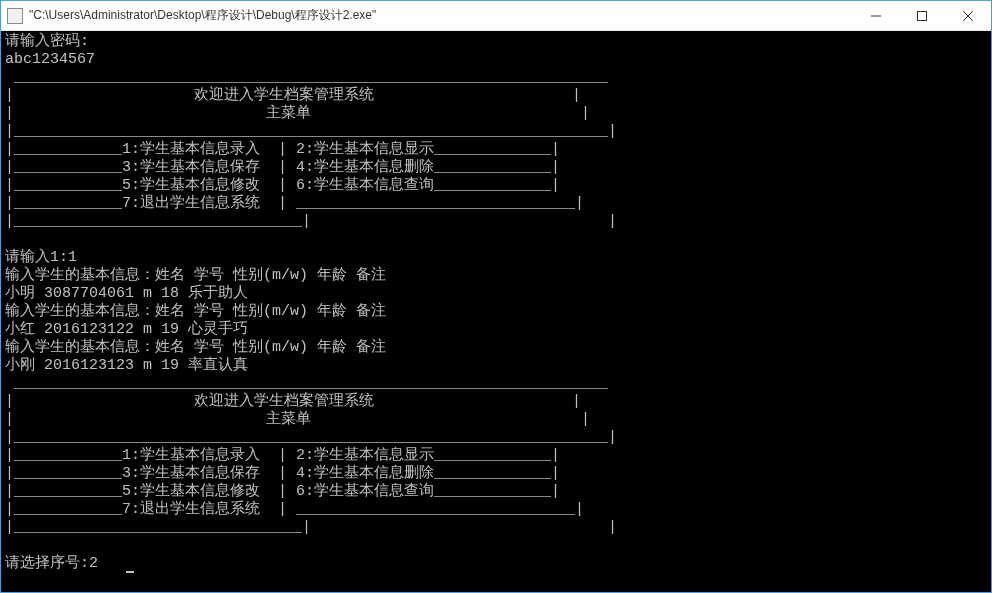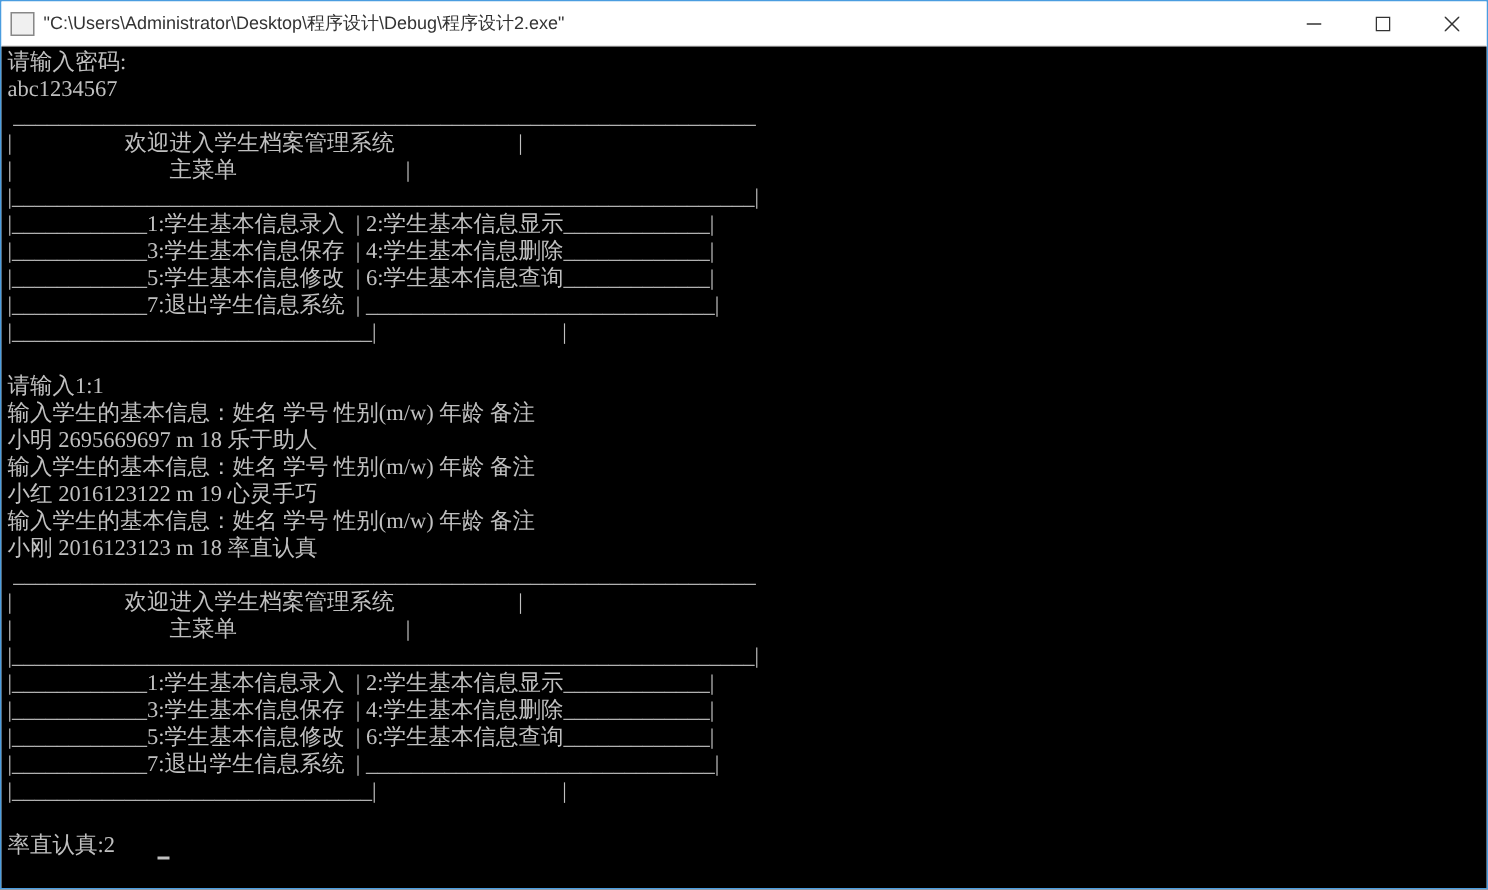--- a/index.html
+++ b/index.html
@@ -49,21 +49,21 @@
       justify-content: center;
       font-size: 10px;
       color: #333;
       font-family: "Segoe UI Symbol", sans-serif;
     }
     .console {
       flex: 1;
       background: #000;
       color: #c0c0c0;
       padding: 2px 4px;
-      font-family: Liberation Serif, serif;
+      font-family: Liberation Mono, monospace;
       font-size: 15px;
       line-height: 18px;
       overflow-y: scroll;
       white-space: pre;
     }
     .console::-webkit-scrollbar { width: 17px; }
     .console::-webkit-scrollbar-track { background: #f0f0f0; }
     .console::-webkit-scrollbar-thumb { background: #cdcdcd; }
     .console::-webkit-scrollbar-button { background: #f0f0f0; height: 17px; }
     .cursor {
@@ -107,29 +107,29 @@
 |                            <span>主菜单</span>                              |
 |__________________________________________________________________|
 |____________<span>1:学生基本信息录入</span>  | <span>2:学生基本信息显示</span>_____________|
 |____________<span>3:学生基本信息保存</span>  | <span>4:学生基本信息删除</span>_____________|
 |____________<span>5:学生基本信息修改</span>  | <span>6:学生基本信息查询</span>_____________|
 |____________<span>7:退出学生信息系统</span>  | _______________________________|
 |________________________________|                                 |
 
 <span>请输入1:1</span>
 <span>输入学生的基本信息：姓名 学号 性别(m/w) 年龄 备注</span>
-<span>小明 2695669697 m 18 乐于助人</span>
+<span>小明 3087704061 m 18 乐于助人</span>
 <span>输入学生的基本信息：姓名 学号 性别(m/w) 年龄 备注</span>
 <span>小红 2016123122 m 19 心灵手巧</span>
 <span>输入学生的基本信息：姓名 学号 性别(m/w) 年龄 备注</span>
-<span>小刚 2016123123 m 18 率直认真</span>
+<span>小刚 2016123123 m 19 率直认真</span>
  __________________________________________________________________
 |                    <span>欢迎进入学生档案管理系统</span>                      |
 |                            <span>主菜单</span>                              |
 |__________________________________________________________________|
 |____________<span>1:学生基本信息录入</span>  | <span>2:学生基本信息显示</span>_____________|
 |____________<span>3:学生基本信息保存</span>  | <span>4:学生基本信息删除</span>_____________|
 |____________<span>5:学生基本信息修改</span>  | <span>6:学生基本信息查询</span>_____________|
 |____________<span>7:退出学生信息系统</span>  | _______________________________|
 |________________________________|                                 |
 
-<span>率直认真:</span><span>2</span><span class="cursor"></span></div>
+<span>请选择序号:</span><span>2</span><span class="cursor"></span></div>
 </div>
 
 </body></html>

